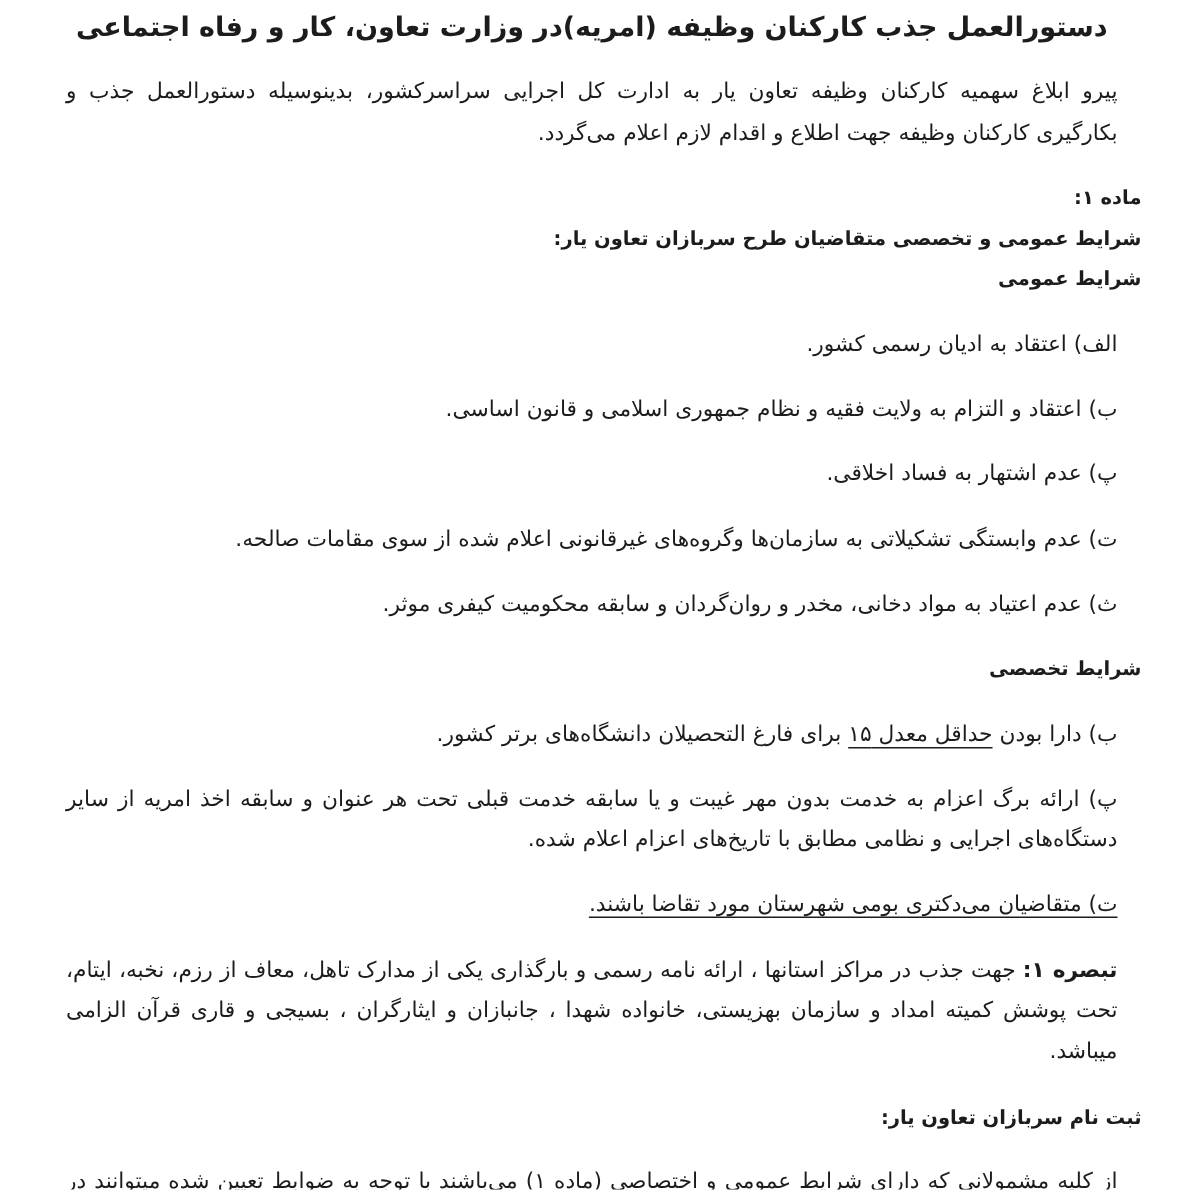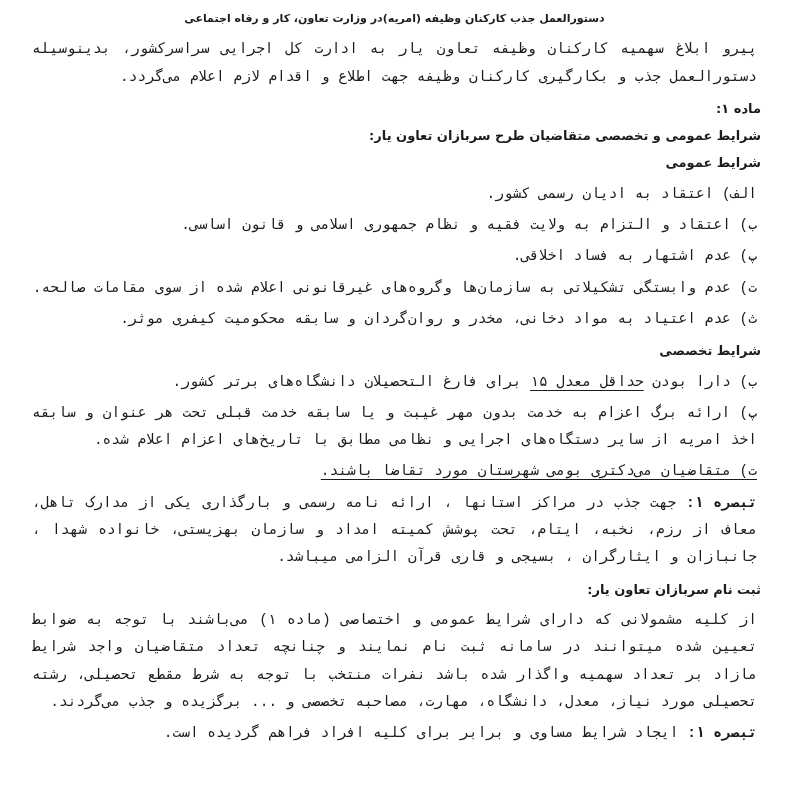--- a/index.html
+++ b/index.html
@@ -19,29 +19,28 @@
     height: 793px;
     padding: 5px 28px 0 28px;
     font-family: "DejaVu Sans", sans-serif;
     font-size: 14.5px;
     line-height: 27.3px;
     color: #1c1c1c;
     background: #ffffff;
   }
   .doc-title {
     margin: 0;
-    font-size: 11px;
+    font-size: 18px;
     font-weight: bold;
     text-align: center;
     line-height: 27.3px;
   }
   .para {
-    margin: 4px;
+    margin: 16px;
     text-align: justify;
-    font-family: Liberation Mono, monospace;
   }
   .heading {
     margin: 0;
     font-size: 13px;
     font-weight: bold;
     line-height: 27.3px;
     text-align: right;
   }
   .underlined {
     text-decoration: underline;

